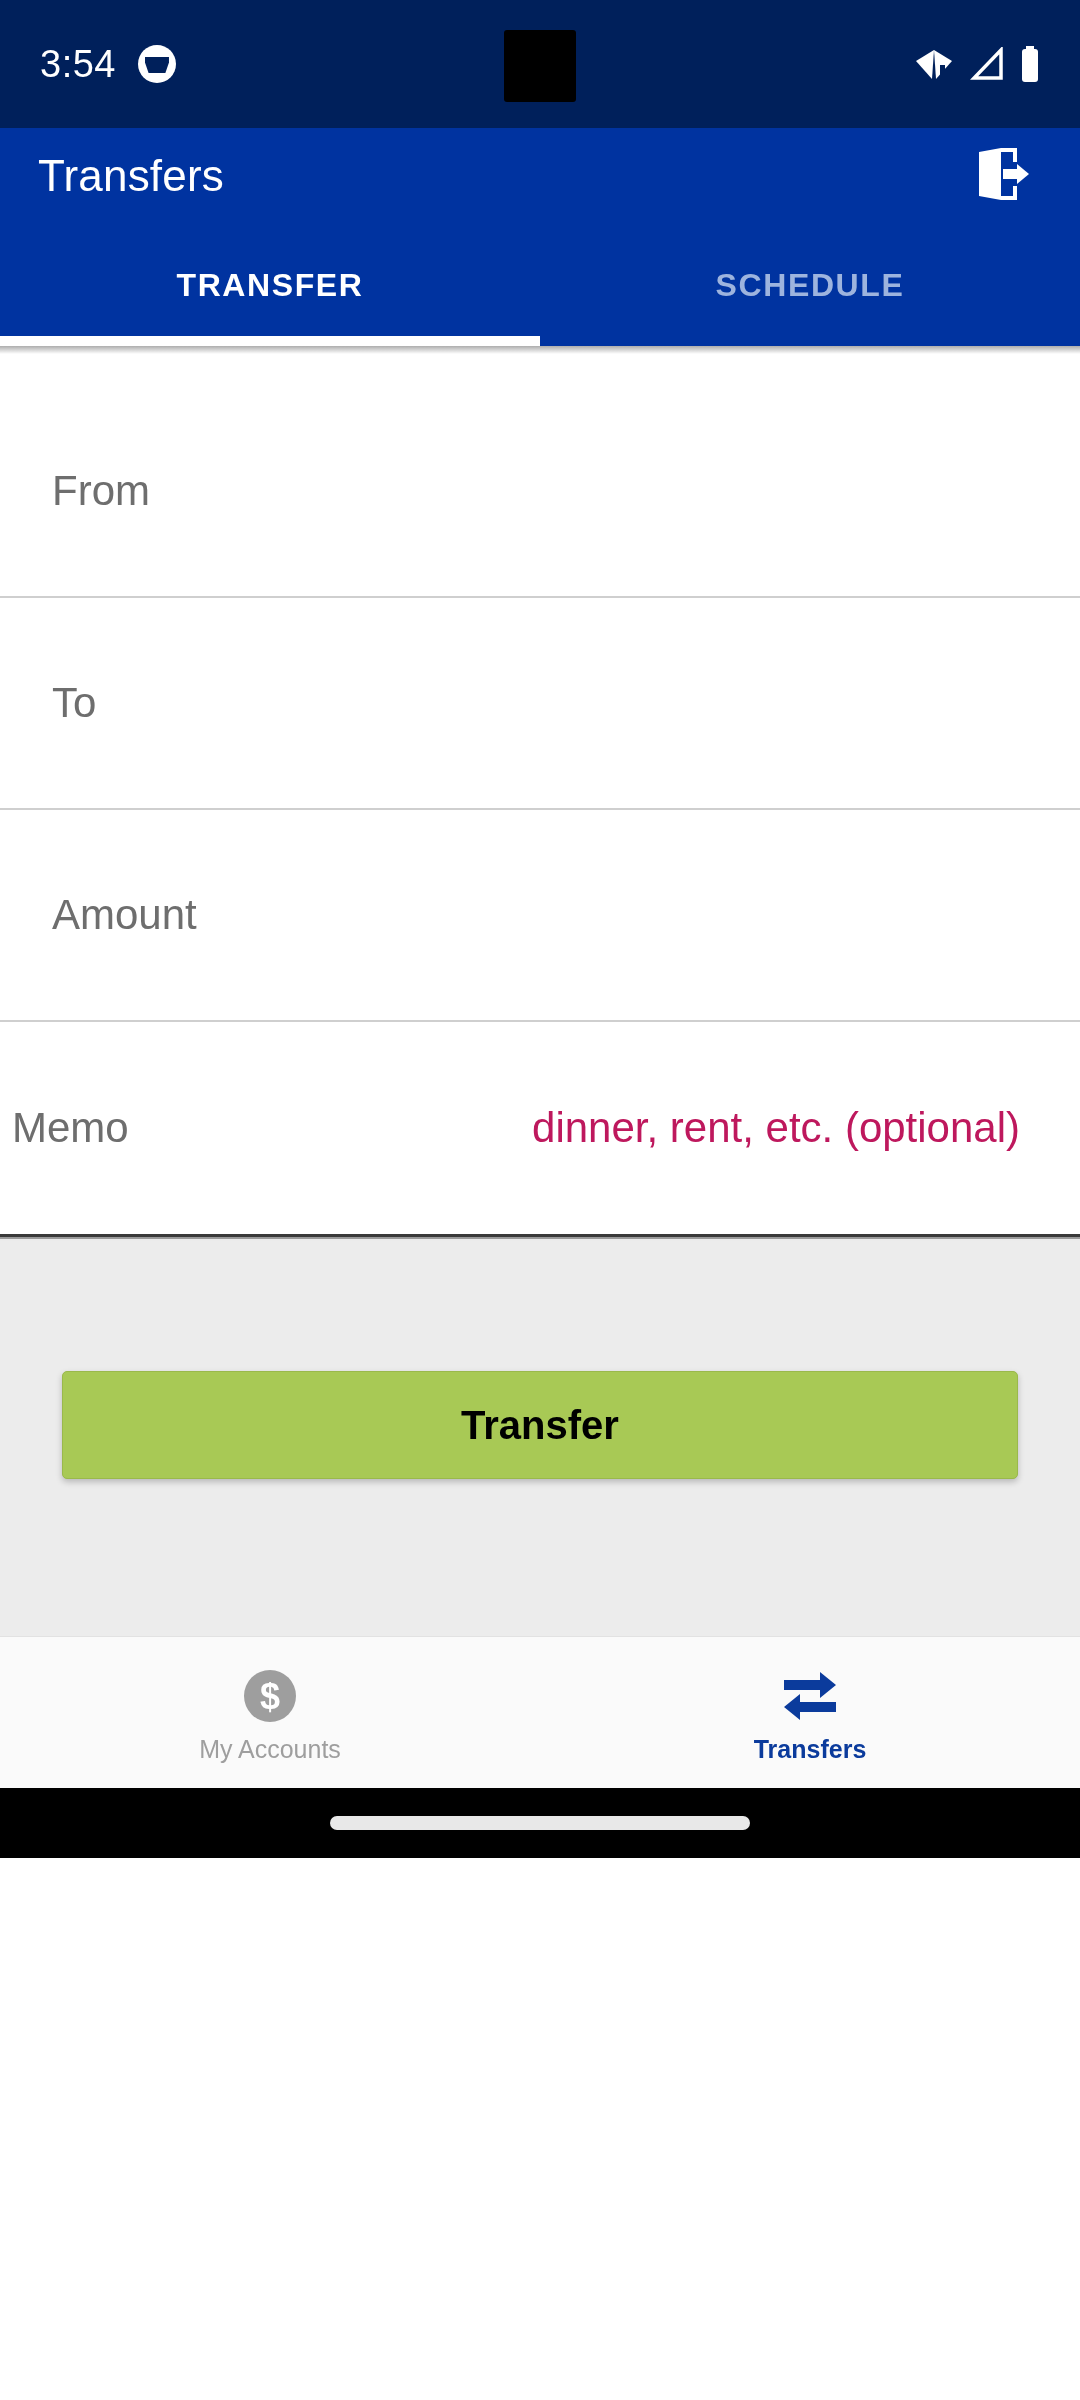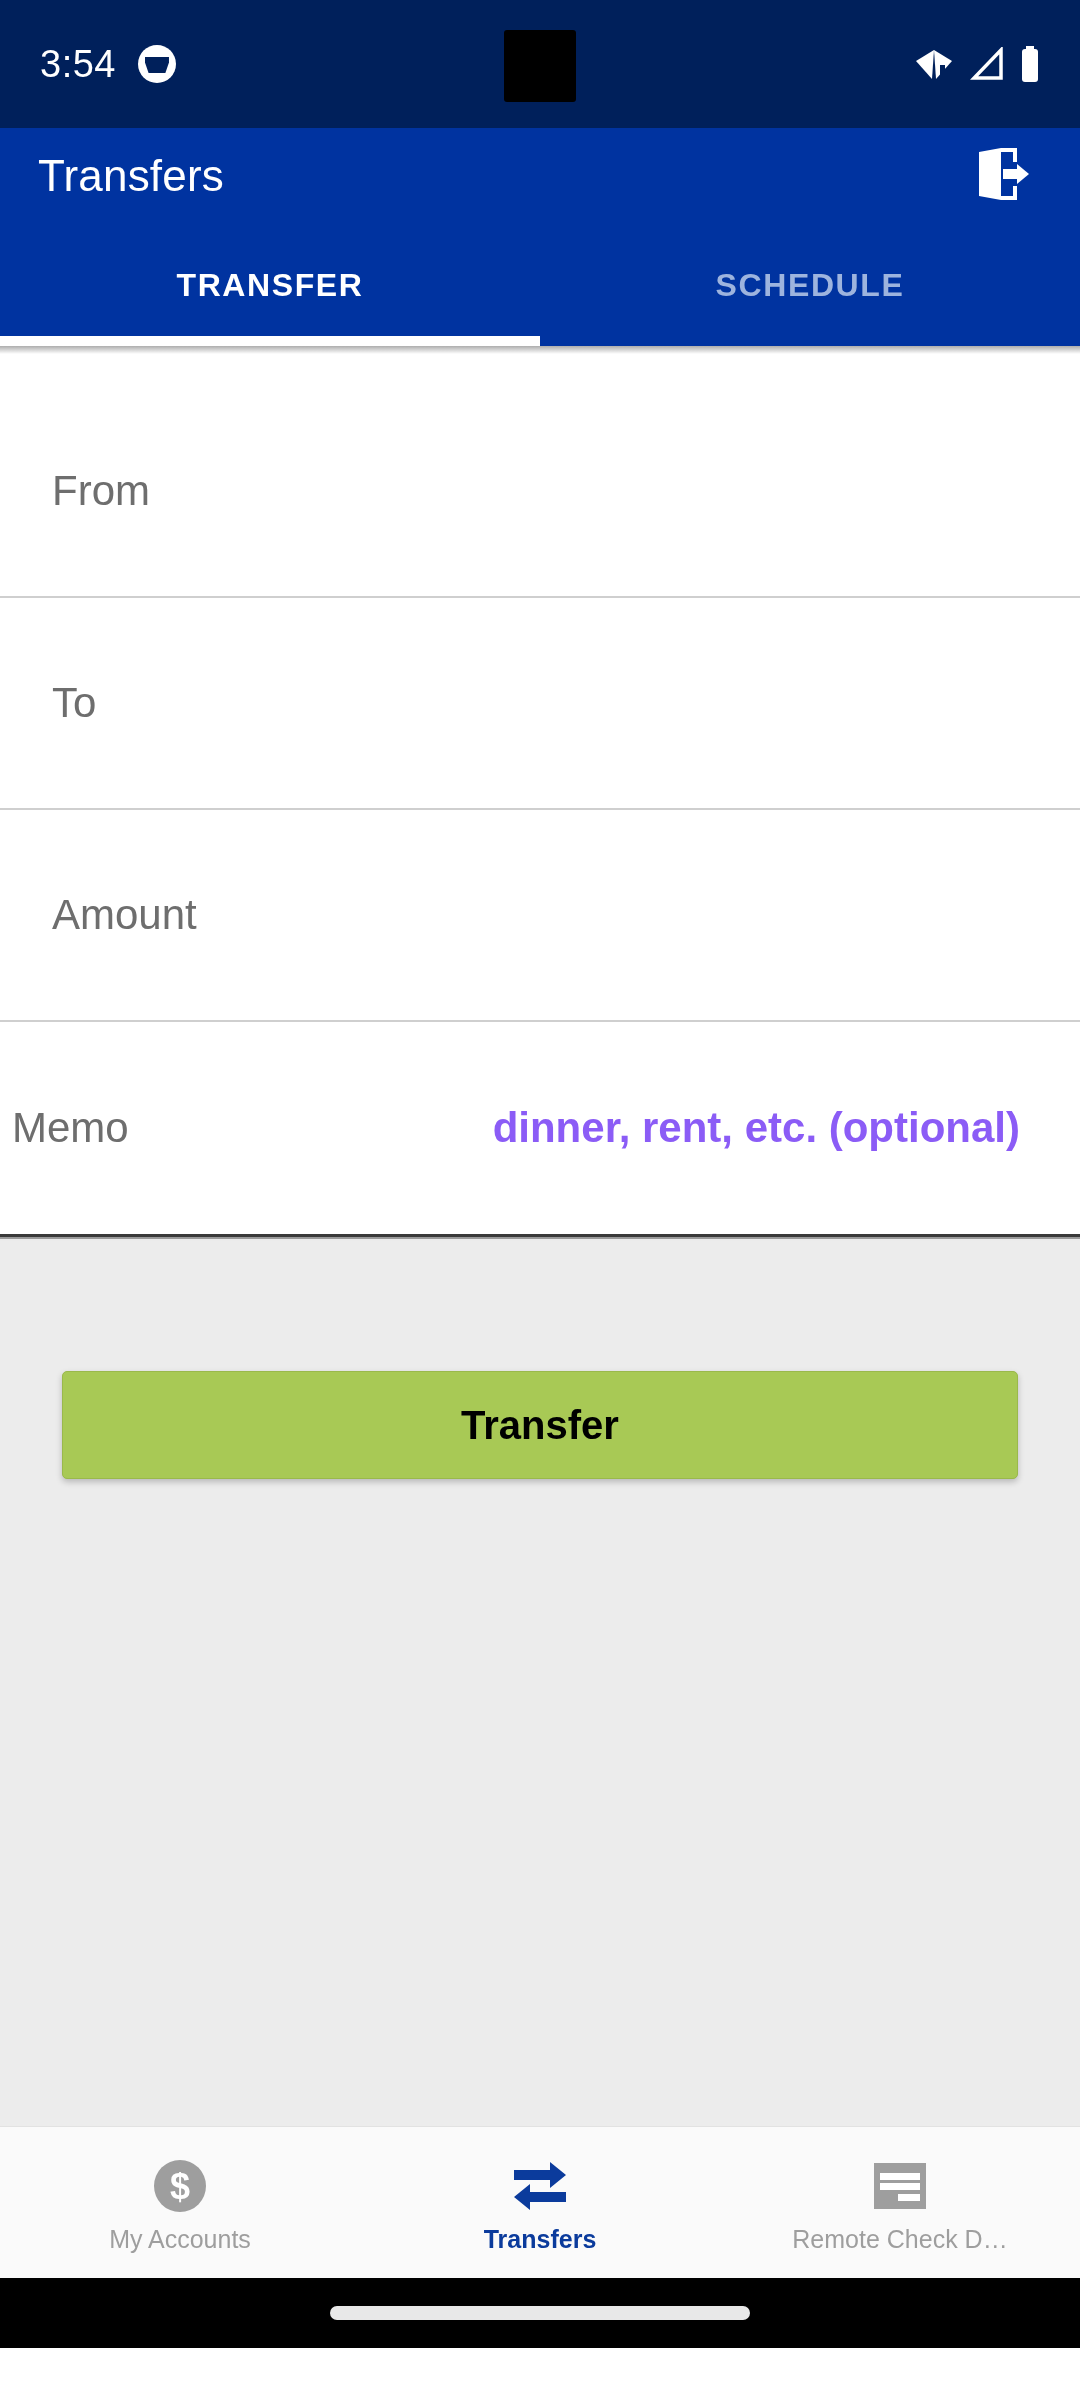--- a/index.html
+++ b/index.html
@@ -2,21 +2,21 @@
 <html><head>
 <meta charset="utf-8">
 <style>
   * { margin:0; padding:0; box-sizing:border-box; }
   html, body {
     width:1080px; height:2400px;
     font-family:"Liberation Sans", sans-serif;
     background:#ffffff;
     overflow:hidden;
   }
-  .phone { position:relative; width:1080px; height:2348px; display:flex; flex-direction:column; }
+  .phone { position:relative; width:1080px; height:1858px; display:flex; flex-direction:column; }
 
   
   .status-bar{
     height:128px; background:#00205b; flex:0 0 128px;
     display:flex; align-items:center; padding:0 40px; position:relative;
   }
   .status-left{ display:flex; align-items:center; gap:22px; }
   .status-time{ color:#ffffff; font-size:38px; letter-spacing:.5px; }
   .status-emoji{
     width:38px; height:38px; border-radius:50%; background:#ffffff;
@@ -63,21 +63,21 @@
 
   
   .form-area{ background:#ffffff; flex:0 0 auto;margin-top:32px; }
   .form-row{
     height:212px; display:flex; align-items:center; padding:0 52px;
     border-bottom:2px solid #cfcfcf; background:#ffffff;
   }
   .form-row:last-child{ border-bottom:none;padding-left:12px; }
   .field-label{ font-size:42px; color:#6e6e6e; font-weight:400; }
   .field-value{
-    margin-left:auto; font-size:42px; color:#8b5cf6; font-weight:700;
+    margin-left:auto; font-size:42px; color:#be185d; font-weight:400;
     text-align:right; padding-right:8px;
   }
   .form-divider{
     height:7px;
     background:linear-gradient(to bottom,#3a3a3a 0 3px, #9a9a9a 3px 5px, rgba(0,0,0,.08) 5px 7px);
   }
 
   
   .content-area{
     flex:1 1 auto; background:#ececec; padding:130px 62px 0 62px;
@@ -223,31 +223,20 @@
       <span class="nav-icon">
         <svg width="60" height="56" viewBox="0 0 60 56">
           <path d="M4 12 L40 12 L40 4 L56 17 L40 30 L40 22 L4 22 Z" fill="#0b3b9c"></path>
           <path d="M56 34 L20 34 L20 26 L4 39 L20 52 L20 44 L56 44 Z" fill="#0b3b9c"></path>
         </svg>
       </span>
       <span class="nav-label">Transfers</span>
     </div>
 
 
-    <div class="nav-item">
-      <span class="nav-icon">
-        <svg width="60" height="50" viewBox="0 0 60 50">
-          <rect x="4" y="2" width="52" height="46" fill="#9e9e9e"></rect>
-          <rect x="10" y="12" width="40" height="7" fill="#ffffff"></rect>
-          <rect x="10" y="22" width="40" height="7" fill="#ffffff"></rect>
-          <rect x="28" y="33" width="22" height="7" fill="#ffffff"></rect>
-        </svg>
-      </span>
-      <span class="nav-label">Remote Check D…</span>
-    </div>
 
 
   </div>
 
   <div class="gesture-bar">
     <div class="gesture-pill"></div>
   </div>
 
 </div>
 

